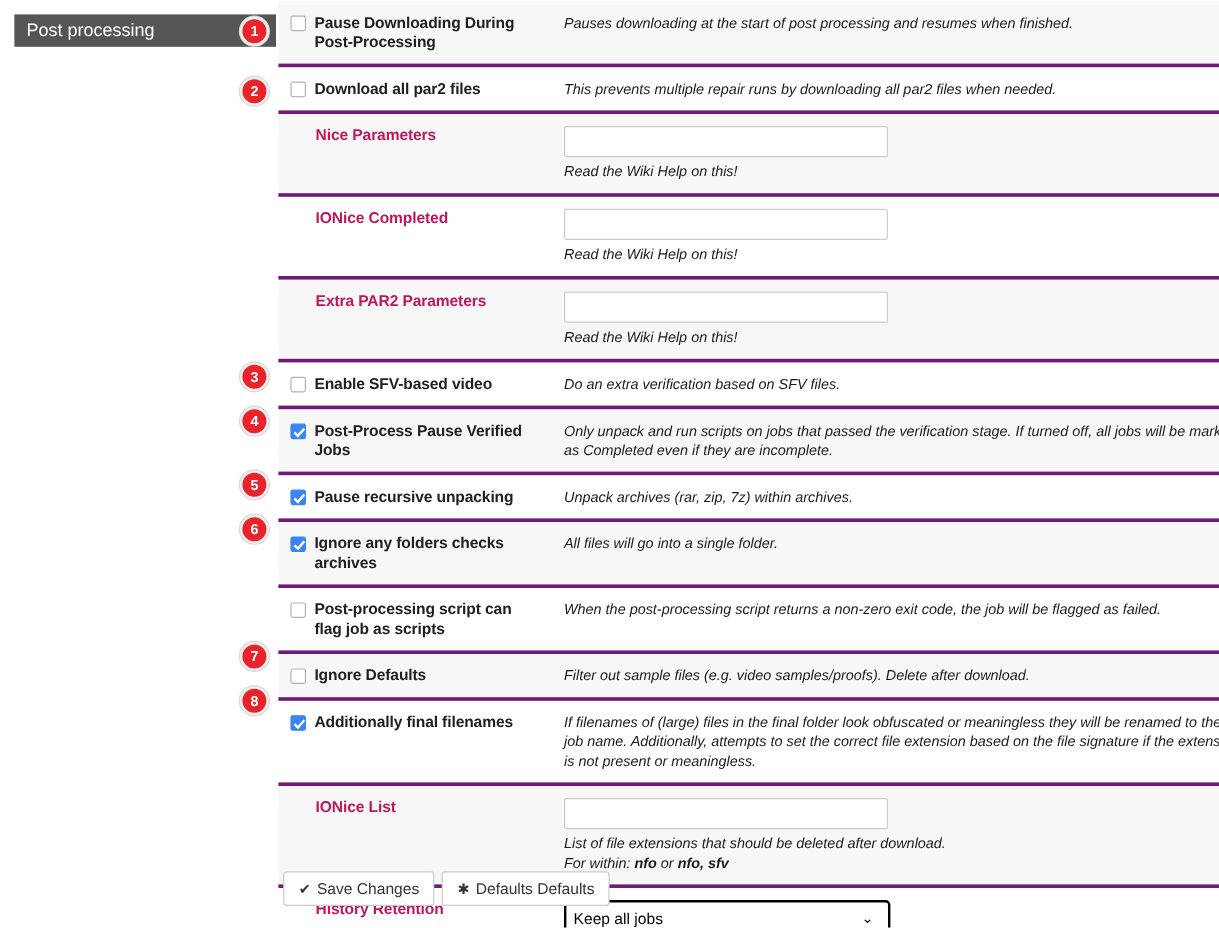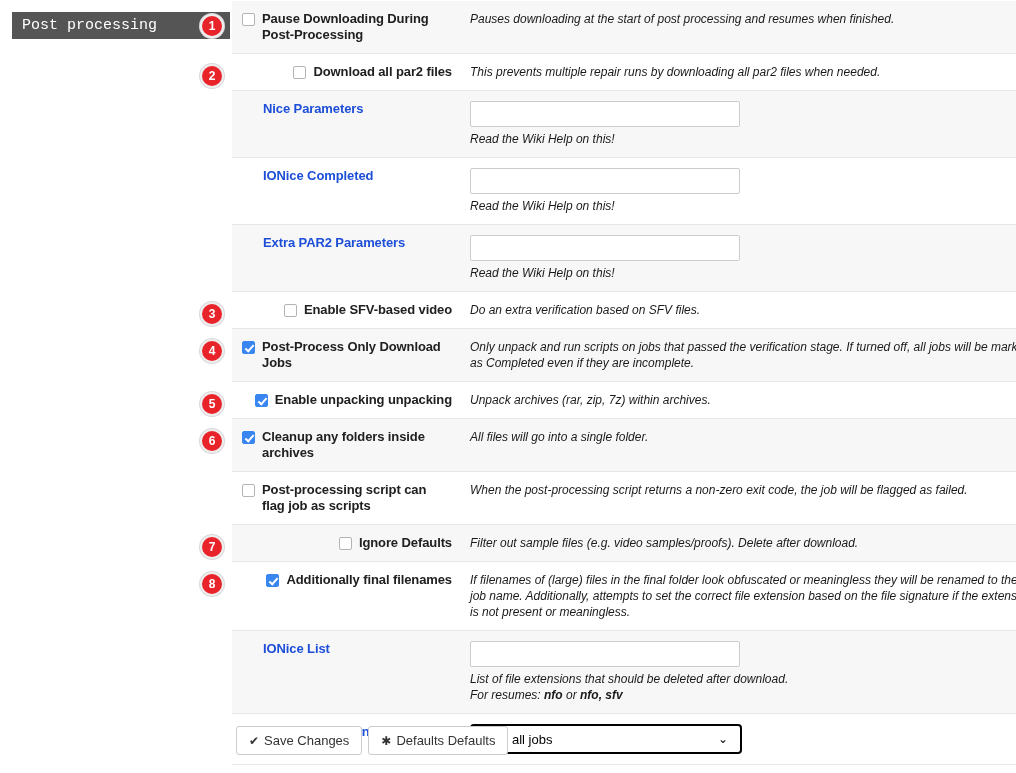--- a/index.html
+++ b/index.html
@@ -20,21 +20,20 @@
   }
 
   
   .sidebar {
     position: absolute;
     left: 0;
     top: 0;
     width: 232px;
     height: 773px;
     background: #ffffff;
-    font-family: Liberation Mono, monospace;
   }
   .sidebar-title {
     position: absolute;
     left: 12px;
     top: 12px;
     width: 218px;
     height: 27px;
     background: #555555;
     color: #ffffff;
     font-size: 15px;
@@ -52,40 +51,39 @@
     top: 0;
     width: 773px;
     border-collapse: collapse;
     table-layout: fixed;
   }
   .settings tr.shaded > td { background: #f7f7f7; }
   .settings tr.plain > td { background: #ffffff; }
   .settings td {
     vertical-align: top;
     padding: 0;
-    border-top: 1px solid #701a75;
+    border-top: 3px solid #701a75;
     border-bottom: 1px solid #e7e7e7;
   }
   .settings tr:first-child > td { border-top: 1px solid transparent; }
 
   td.col-label {
     width: 210px;
     padding: 10px 8px 10px 10px;
   }
   td.col-desc {
     width: 563px;
     padding: 10px 10px 10px 10px;
   }
 
   
   .cb-row {
     display: flex;
     align-items: flex-start;
     gap: 7px;
-    justify-content: flex-end;
   }
   .cb {
     width: 13px;
     height: 13px;
     min-width: 13px;
     margin-top: 2px;
     box-sizing: border-box;
     border: 1px solid #b4b4b4;
     background: #ffffff;
     border-radius: 2px;
@@ -111,21 +109,21 @@
     font-weight: bold;
     color: #202020;
     line-height: 16px;
     letter-spacing: -0.1px;
   }
 
   
   .plain-label {
     font-size: 13px;
     font-weight: bold;
-    color: #1d4ed8;
+    color: #be185d;
     line-height: 16px;
     padding-left: 21px;
     letter-spacing: -0.1px;
   }
 
   .desc {
     font-size: 12px;
     font-style: italic;
     color: #1a1a1a;
     line-height: 16px;
@@ -295,43 +293,43 @@
             </div>
           </td>
           <td class="col-desc">
             <div class="desc">Do an extra verification based on SFV files.</div>
           </td>
         </tr>
         <tr class="shaded">
           <td class="col-label">
             <div class="cb-row">
               <span class="cb checked"></span>
-              <span class="cb-label">Post-Process Only Download Jobs</span>
+              <span class="cb-label">Post-Process Pause Verified Jobs</span>
             </div>
           </td>
           <td class="col-desc">
             <div class="desc">Only unpack and run scripts on jobs that passed the verification stage. If turned off, all jobs will be marked as Completed even if they are incomplete.</div>
           </td>
         </tr>
         <tr class="plain">
           <td class="col-label">
             <div class="cb-row">
               <span class="cb checked"></span>
-              <span class="cb-label">Enable unpacking unpacking</span>
+              <span class="cb-label">Pause recursive unpacking</span>
             </div>
           </td>
           <td class="col-desc">
             <div class="desc">Unpack archives (rar, zip, 7z) within archives.</div>
           </td>
         </tr>
         <tr class="shaded">
           <td class="col-label">
             <div class="cb-row">
               <span class="cb checked"></span>
-              <span class="cb-label">Cleanup any folders inside archives</span>
+              <span class="cb-label">Ignore any folders checks archives</span>
             </div>
           </td>
           <td class="col-desc">
             <div class="desc">All files will go into a single folder.</div>
           </td>
         </tr>
         <tr class="plain">
           <td class="col-label">
             <div class="cb-row">
               <span class="cb"></span>
@@ -365,21 +363,21 @@
           </td>
         </tr>
         <tr class="shaded">
           <td class="col-label">
             <div class="plain-label">IONice List</div>
           </td>
           <td class="col-desc">
             <input type="text" class="txt" placeholder="" style="">
             <div class="hint">
               <div>List of file extensions that should be deleted after download.</div>
-              <div><span>For resumes: </span><b>nfo</b><span> or </span><b>nfo, sfv</b></div>
+              <div><span>For within: </span><b>nfo</b><span> or </span><b>nfo, sfv</b></div>
             </div>
           </td>
         </tr>
         <tr class="plain">
           <td class="col-label">
             <div class="plain-label">History Retention</div>
           </td>
           <td class="col-desc">
             <div class="sel-wrap">
               <select class="sel"><option>Keep all jobs</option></select>

